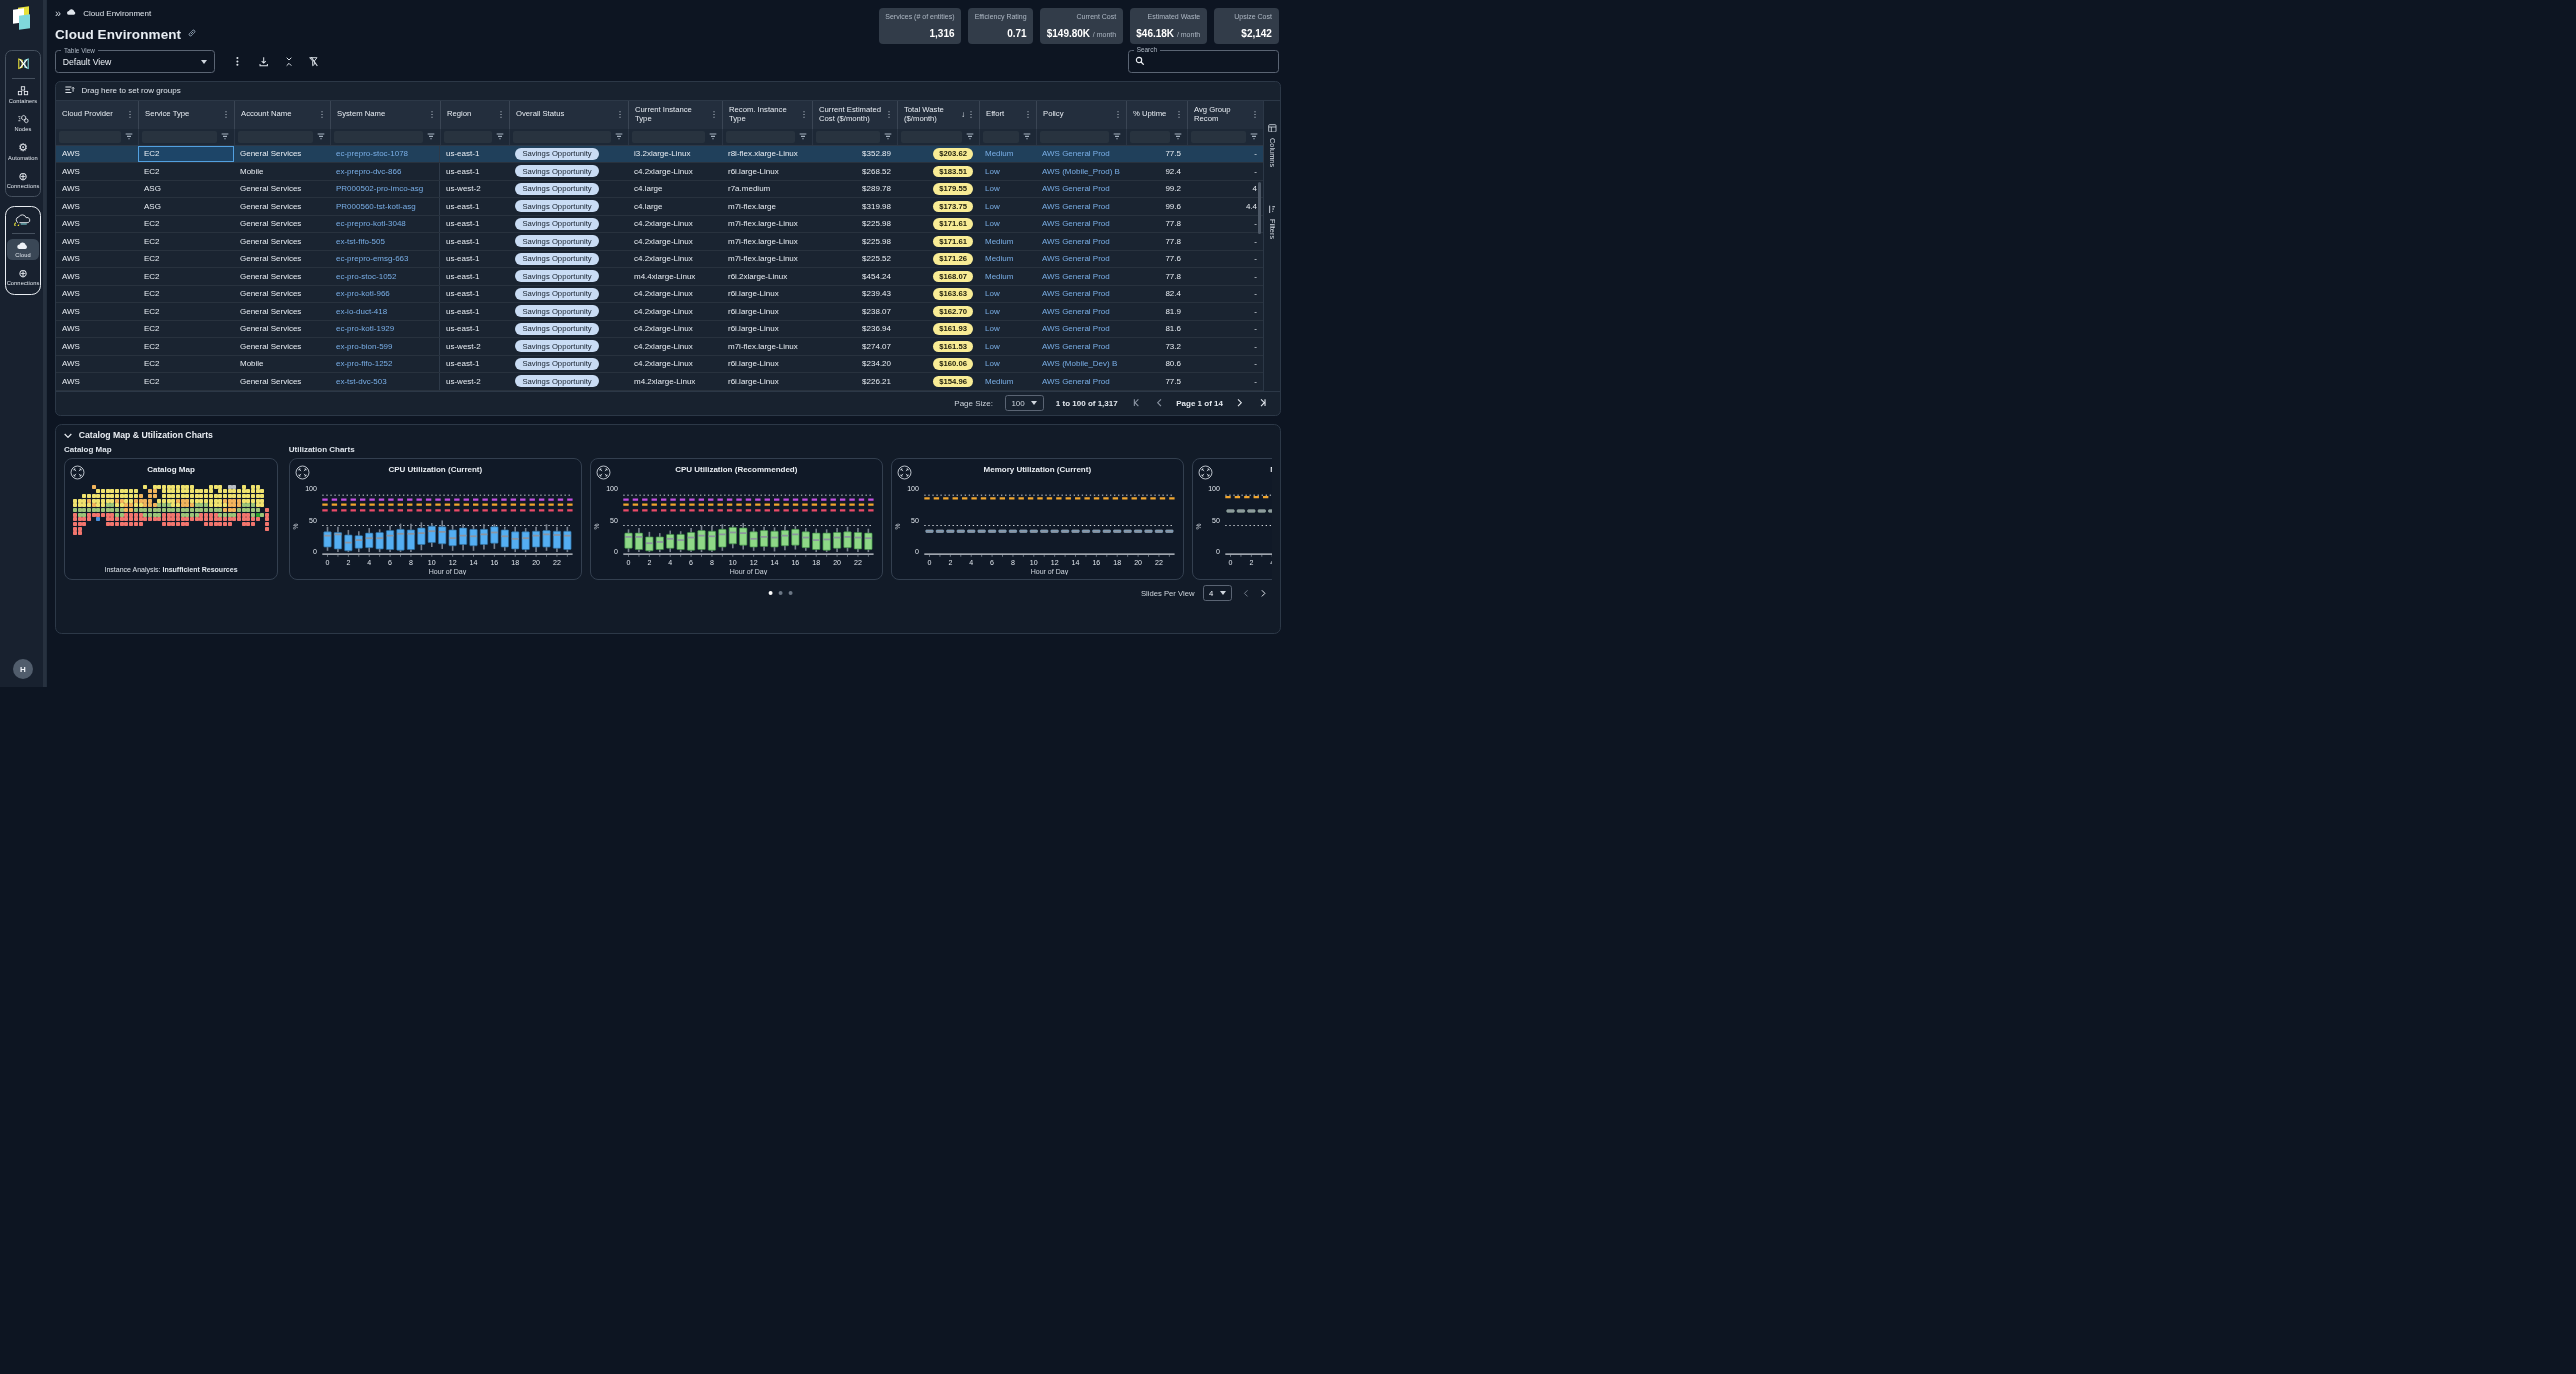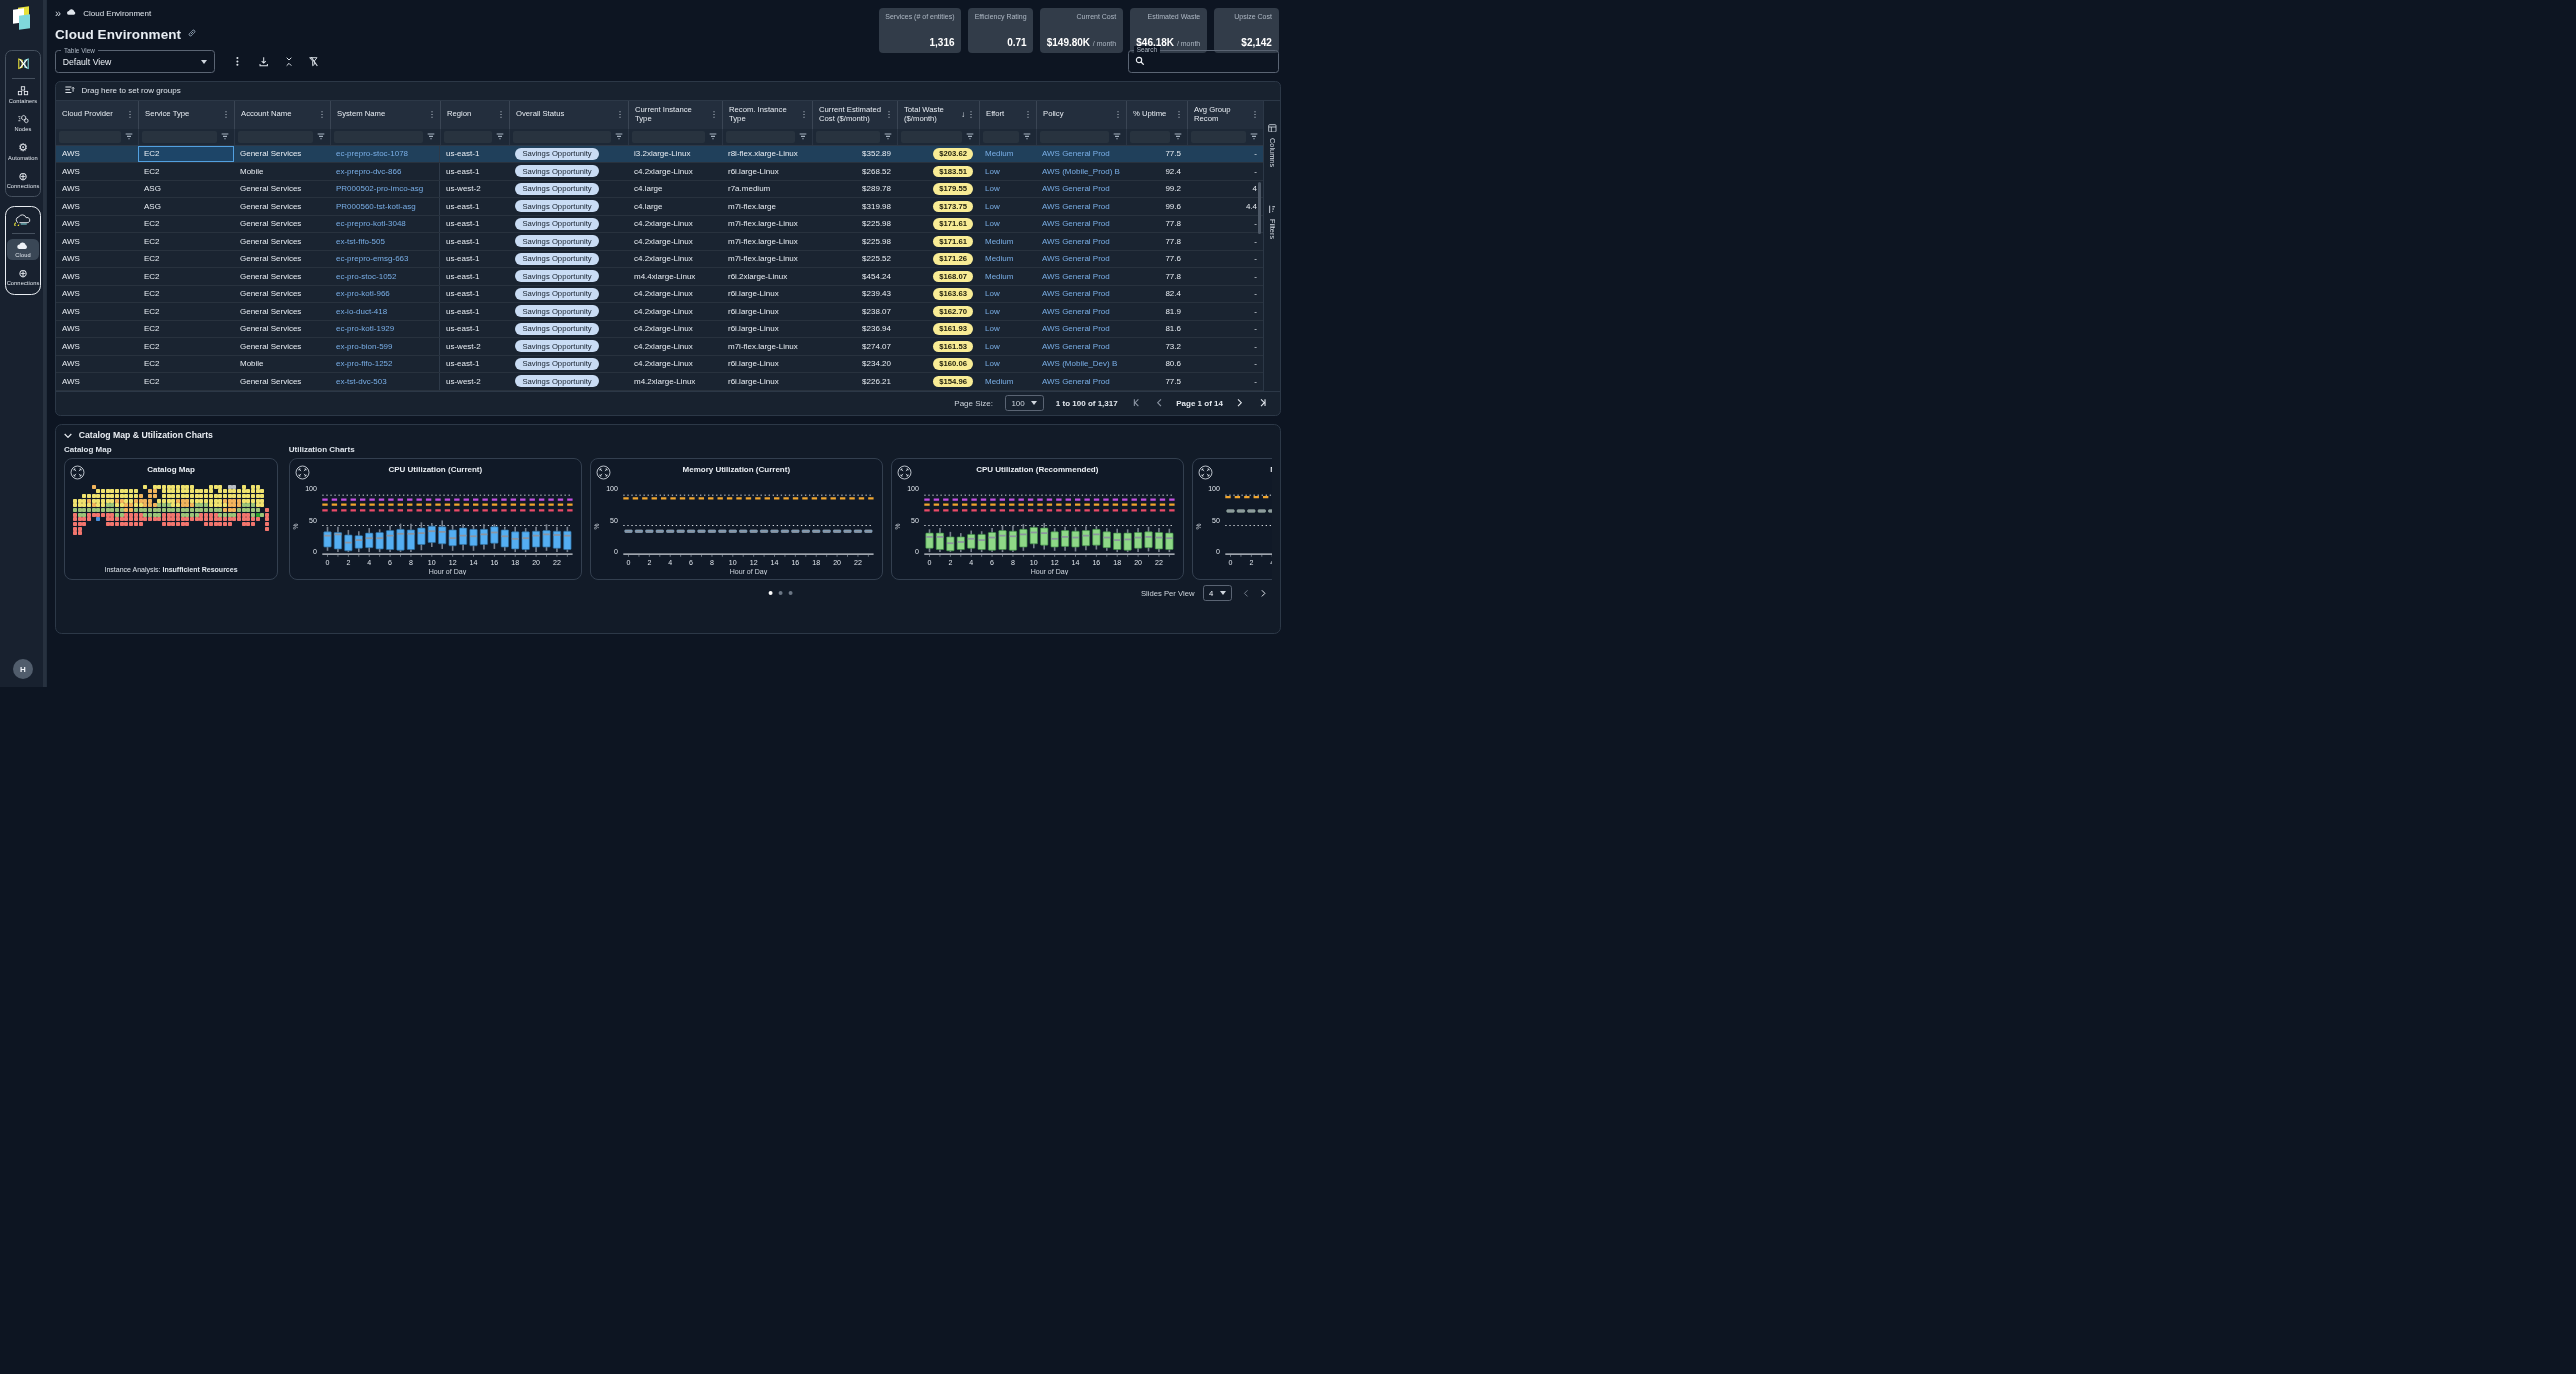--- a/index.html
+++ b/index.html
@@ -33,21 +33,21 @@
   .uni-ico{font-size:10.8px;line-height:10.8px;color:#eef2f7}
   .avatar{position:absolute;bottom:8px;left:50%;transform:translateX(-50%);width:20px;height:20px;border-radius:50%;background:#515d6c;color:#eef2f7;display:flex;align-items:center;justify-content:center;font-size:8px;font-weight:bold}
 
   
   .main{flex:1;padding:6.7px 6.7px 0 8px;position:relative;min-width:0}
   .breadcrumb{display:flex;align-items:center;gap:5.4px;color:#dfe5ec;font-size:8px;height:13.5px}
   .breadcrumb .expander{font-size:10.8px;color:#cfd6de;cursor:pointer;line-height:8px}
   .metrics{position:absolute;top:8px;right:9.4px;display:flex;gap:6.7px}
   .metric{background:var(--metric);border-radius:4px;padding:4.7px 6.7px 5.4px;min-width:65px;text-align:right}
   .metric .m-label{font-size:7px;color:#aeb8c4;white-space:nowrap}
-  .metric .m-value{font-size:10px;font-weight:bold;color:#fff;margin-top:17px;white-space:nowrap}
+  .metric .m-value{font-size:10px;font-weight:bold;color:#fff;margin-top:8px;white-space:nowrap}
   .metric .m-suffix{font-size:7px;color:#aeb8c4;font-weight:normal}
   .page-title-row{display:flex;align-items:center;gap:5.4px;margin-top:6.7px}
   .page-title{font-size:13.5px;font-weight:bold;letter-spacing:0.1px}
   .tabs{display:flex;gap:23px;margin-top:10.8px}
   .tab{font-size:8.7px;letter-spacing:0.3px;color:#b9c2cd;padding-bottom:5.4px;cursor:pointer;position:relative}
   .tab.active{color:var(--tabblue)}
   .tab.active:after{content:"";position:absolute;left:-2.7px;right:-2.7px;bottom:0;height:2.7px;border-radius:2px;background:var(--tabblue)}
   .toolbar{display:flex;align-items:center;margin-top:8px;height:24px;position:relative}
   .outlined{position:relative;border:0.7px solid #5a6473;border-radius:3.4px;background:transparent;height:23px;display:flex;align-items:center;padding:0 6.7px}
   .outlined .float-label{position:absolute;top:-4.7px;left:5.4px;font-size:6.4px;color:#aeb8c4;background:var(--bg);padding:0 2.7px}
@@ -1497,124 +1497,20 @@
                     <text x="234" y="148" fill="#cfd6de" font-size="10.5" text-anchor="middle">Hour of Day</text>
                   </svg></div>
               </div>
               <div class="chart-card">
                 <button class="expand-btn">
                   <svg width="15" height="15" viewBox="0 0 22 22">
                     <circle cx="11" cy="11" r="9.5" stroke="#dfe5ec" stroke-width="1.2" fill="none"></circle>
                     <path d="M9 9 L5.8 5.8 M5.8 5.8h2.4 M5.8 5.8v2.4 M13 9 L16.2 5.8 M16.2 5.8h-2.4 M16.2 5.8v2.4 M9 13 L5.8 16.2 M5.8 16.2h2.4 M5.8 16.2v-2.4 M13 13 L16.2 16.2 M16.2 16.2h-2.4 M16.2 16.2v-2.4" stroke="#dfe5ec" stroke-width="1.1" fill="none"></path>
                   </svg>
                 </button>
-                <div class="chart-title">Memory Utilization (Current)</div>
-                <div><svg width="292" height="101" viewBox="0 0 434 150" style="font-size:12.5px">
-                    <text x="12" y="78" fill="#cfd6de" font-size="10" text-anchor="middle" transform="rotate(-90 12 78)">%</text>
-                    <text x="40" y="119.5" fill="#dfe5ec" font-size="10.5" text-anchor="end">0</text>
-                    <text x="40" y="72.5" fill="#dfe5ec" font-size="10.5" text-anchor="end">50</text>
-                    <text x="40" y="25.5" fill="#dfe5ec" font-size="10.5" text-anchor="end">100</text>
-                    <line x1="48" y1="31.400000000000006" x2="420" y2="31.400000000000006" stroke="#dfe3e8" stroke-width="1.4" stroke-dasharray="2 4"></line>
-                    <line x1="48" y1="36.10000000000001" x2="420" y2="36.10000000000001" stroke="#f0a52e" stroke-width="3.4" stroke-dasharray="8 6"></line>
-                    <line x1="48" y1="76.52000000000001" x2="420" y2="76.52000000000001" stroke="#dfe3e8" stroke-width="1.4" stroke-dasharray="2 4"></line>
-                    <rect x="50.25" y="83.1" width="11" height="3.760000000000005" fill="#54aef2" stroke="#9aa3ad" stroke-width="1" rx="1"></rect>
-                    <rect x="50.75" y="83.68" width="10" height="2.6" fill="#8d949f"></rect>
-                    <rect x="65.75" y="83.1" width="11" height="3.760000000000005" fill="#54aef2" stroke="#9aa3ad" stroke-width="1" rx="1"></rect>
-                    <rect x="66.25" y="83.68" width="10" height="2.6" fill="#8d949f"></rect>
-                    <rect x="81.25" y="83.1" width="11" height="3.760000000000005" fill="#54aef2" stroke="#9aa3ad" stroke-width="1" rx="1"></rect>
-                    <rect x="81.75" y="83.68" width="10" height="2.6" fill="#8d949f"></rect>
-                    <rect x="96.75" y="83.1" width="11" height="3.760000000000005" fill="#54aef2" stroke="#9aa3ad" stroke-width="1" rx="1"></rect>
-                    <rect x="97.25" y="83.68" width="10" height="2.6" fill="#8d949f"></rect>
-                    <rect x="112.25" y="83.1" width="11" height="3.760000000000005" fill="#54aef2" stroke="#9aa3ad" stroke-width="1" rx="1"></rect>
-                    <rect x="112.75" y="83.68" width="10" height="2.6" fill="#8d949f"></rect>
-                    <rect x="127.75" y="83.1" width="11" height="3.760000000000005" fill="#54aef2" stroke="#9aa3ad" stroke-width="1" rx="1"></rect>
-                    <rect x="128.25" y="83.68" width="10" height="2.6" fill="#8d949f"></rect>
-                    <rect x="143.25" y="83.1" width="11" height="3.760000000000005" fill="#54aef2" stroke="#9aa3ad" stroke-width="1" rx="1"></rect>
-                    <rect x="143.75" y="83.68" width="10" height="2.6" fill="#8d949f"></rect>
-                    <rect x="158.75" y="83.1" width="11" height="3.760000000000005" fill="#54aef2" stroke="#9aa3ad" stroke-width="1" rx="1"></rect>
-                    <rect x="159.25" y="83.68" width="10" height="2.6" fill="#8d949f"></rect>
-                    <rect x="174.25" y="83.1" width="11" height="3.760000000000005" fill="#54aef2" stroke="#9aa3ad" stroke-width="1" rx="1"></rect>
-                    <rect x="174.75" y="83.68" width="10" height="2.6" fill="#8d949f"></rect>
-                    <rect x="189.75" y="83.1" width="11" height="3.760000000000005" fill="#54aef2" stroke="#9aa3ad" stroke-width="1" rx="1"></rect>
-                    <rect x="190.25" y="83.68" width="10" height="2.6" fill="#8d949f"></rect>
-                    <rect x="205.25" y="83.1" width="11" height="3.760000000000005" fill="#54aef2" stroke="#9aa3ad" stroke-width="1" rx="1"></rect>
-                    <rect x="205.75" y="83.68" width="10" height="2.6" fill="#8d949f"></rect>
-                    <rect x="220.75" y="83.1" width="11" height="3.760000000000005" fill="#54aef2" stroke="#9aa3ad" stroke-width="1" rx="1"></rect>
-                    <rect x="221.25" y="83.68" width="10" height="2.6" fill="#8d949f"></rect>
-                    <rect x="236.25" y="83.1" width="11" height="3.760000000000005" fill="#54aef2" stroke="#9aa3ad" stroke-width="1" rx="1"></rect>
-                    <rect x="236.75" y="83.68" width="10" height="2.6" fill="#8d949f"></rect>
-                    <rect x="251.75" y="83.1" width="11" height="3.760000000000005" fill="#54aef2" stroke="#9aa3ad" stroke-width="1" rx="1"></rect>
-                    <rect x="252.25" y="83.68" width="10" height="2.6" fill="#8d949f"></rect>
-                    <rect x="267.25" y="83.1" width="11" height="3.760000000000005" fill="#54aef2" stroke="#9aa3ad" stroke-width="1" rx="1"></rect>
-                    <rect x="267.75" y="83.68" width="10" height="2.6" fill="#8d949f"></rect>
-                    <rect x="282.75" y="83.1" width="11" height="3.760000000000005" fill="#54aef2" stroke="#9aa3ad" stroke-width="1" rx="1"></rect>
-                    <rect x="283.25" y="83.68" width="10" height="2.6" fill="#8d949f"></rect>
-                    <rect x="298.25" y="83.1" width="11" height="3.760000000000005" fill="#54aef2" stroke="#9aa3ad" stroke-width="1" rx="1"></rect>
-                    <rect x="298.75" y="83.68" width="10" height="2.6" fill="#8d949f"></rect>
-                    <rect x="313.75" y="83.1" width="11" height="3.760000000000005" fill="#54aef2" stroke="#9aa3ad" stroke-width="1" rx="1"></rect>
-                    <rect x="314.25" y="83.68" width="10" height="2.6" fill="#8d949f"></rect>
-                    <rect x="329.25" y="83.1" width="11" height="3.760000000000005" fill="#54aef2" stroke="#9aa3ad" stroke-width="1" rx="1"></rect>
-                    <rect x="329.75" y="83.68" width="10" height="2.6" fill="#8d949f"></rect>
-                    <rect x="344.75" y="83.1" width="11" height="3.760000000000005" fill="#54aef2" stroke="#9aa3ad" stroke-width="1" rx="1"></rect>
-                    <rect x="345.25" y="83.68" width="10" height="2.6" fill="#8d949f"></rect>
-                    <rect x="360.25" y="83.1" width="11" height="3.760000000000005" fill="#54aef2" stroke="#9aa3ad" stroke-width="1" rx="1"></rect>
-                    <rect x="360.75" y="83.68" width="10" height="2.6" fill="#8d949f"></rect>
-                    <rect x="375.75" y="83.1" width="11" height="3.760000000000005" fill="#54aef2" stroke="#9aa3ad" stroke-width="1" rx="1"></rect>
-                    <rect x="376.25" y="83.68" width="10" height="2.6" fill="#8d949f"></rect>
-                    <rect x="391.25" y="83.1" width="11" height="3.760000000000005" fill="#54aef2" stroke="#9aa3ad" stroke-width="1" rx="1"></rect>
-                    <rect x="391.75" y="83.68" width="10" height="2.6" fill="#8d949f"></rect>
-                    <rect x="406.75" y="83.1" width="11" height="3.760000000000005" fill="#54aef2" stroke="#9aa3ad" stroke-width="1" rx="1"></rect>
-                    <rect x="407.25" y="83.68" width="10" height="2.6" fill="#8d949f"></rect>
-                    <line x1="48" y1="119" x2="420" y2="119" stroke="#cfd5dc" stroke-width="1.6"></line>
-                    <line x1="55.75" y1="119" x2="55.75" y2="123" stroke="#9aa3ad" stroke-width="1"></line>
-                    <line x1="71.25" y1="119" x2="71.25" y2="123" stroke="#9aa3ad" stroke-width="1"></line>
-                    <line x1="86.75" y1="119" x2="86.75" y2="123" stroke="#9aa3ad" stroke-width="1"></line>
-                    <line x1="102.25" y1="119" x2="102.25" y2="123" stroke="#9aa3ad" stroke-width="1"></line>
-                    <line x1="117.75" y1="119" x2="117.75" y2="123" stroke="#9aa3ad" stroke-width="1"></line>
-                    <line x1="133.25" y1="119" x2="133.25" y2="123" stroke="#9aa3ad" stroke-width="1"></line>
-                    <line x1="148.75" y1="119" x2="148.75" y2="123" stroke="#9aa3ad" stroke-width="1"></line>
-                    <line x1="164.25" y1="119" x2="164.25" y2="123" stroke="#9aa3ad" stroke-width="1"></line>
-                    <line x1="179.75" y1="119" x2="179.75" y2="123" stroke="#9aa3ad" stroke-width="1"></line>
-                    <line x1="195.25" y1="119" x2="195.25" y2="123" stroke="#9aa3ad" stroke-width="1"></line>
-                    <line x1="210.75" y1="119" x2="210.75" y2="123" stroke="#9aa3ad" stroke-width="1"></line>
-                    <line x1="226.25" y1="119" x2="226.25" y2="123" stroke="#9aa3ad" stroke-width="1"></line>
-                    <line x1="241.75" y1="119" x2="241.75" y2="123" stroke="#9aa3ad" stroke-width="1"></line>
-                    <line x1="257.25" y1="119" x2="257.25" y2="123" stroke="#9aa3ad" stroke-width="1"></line>
-                    <line x1="272.75" y1="119" x2="272.75" y2="123" stroke="#9aa3ad" stroke-width="1"></line>
-                    <line x1="288.25" y1="119" x2="288.25" y2="123" stroke="#9aa3ad" stroke-width="1"></line>
-                    <line x1="303.75" y1="119" x2="303.75" y2="123" stroke="#9aa3ad" stroke-width="1"></line>
-                    <line x1="319.25" y1="119" x2="319.25" y2="123" stroke="#9aa3ad" stroke-width="1"></line>
-                    <line x1="334.75" y1="119" x2="334.75" y2="123" stroke="#9aa3ad" stroke-width="1"></line>
-                    <line x1="350.25" y1="119" x2="350.25" y2="123" stroke="#9aa3ad" stroke-width="1"></line>
-                    <line x1="365.75" y1="119" x2="365.75" y2="123" stroke="#9aa3ad" stroke-width="1"></line>
-                    <line x1="381.25" y1="119" x2="381.25" y2="123" stroke="#9aa3ad" stroke-width="1"></line>
-                    <line x1="396.75" y1="119" x2="396.75" y2="123" stroke="#9aa3ad" stroke-width="1"></line>
-                    <line x1="412.25" y1="119" x2="412.25" y2="123" stroke="#9aa3ad" stroke-width="1"></line>
-                    <text x="55.75" y="135" fill="#dfe5ec" font-size="10.5" text-anchor="middle">0</text>
-                    <text x="86.75" y="135" fill="#dfe5ec" font-size="10.5" text-anchor="middle">2</text>
-                    <text x="117.75" y="135" fill="#dfe5ec" font-size="10.5" text-anchor="middle">4</text>
-                    <text x="148.75" y="135" fill="#dfe5ec" font-size="10.5" text-anchor="middle">6</text>
-                    <text x="179.75" y="135" fill="#dfe5ec" font-size="10.5" text-anchor="middle">8</text>
-                    <text x="210.75" y="135" fill="#dfe5ec" font-size="10.5" text-anchor="middle">10</text>
-                    <text x="241.75" y="135" fill="#dfe5ec" font-size="10.5" text-anchor="middle">12</text>
-                    <text x="272.75" y="135" fill="#dfe5ec" font-size="10.5" text-anchor="middle">14</text>
-                    <text x="303.75" y="135" fill="#dfe5ec" font-size="10.5" text-anchor="middle">16</text>
-                    <text x="334.75" y="135" fill="#dfe5ec" font-size="10.5" text-anchor="middle">18</text>
-                    <text x="365.75" y="135" fill="#dfe5ec" font-size="10.5" text-anchor="middle">20</text>
-                    <text x="396.75" y="135" fill="#dfe5ec" font-size="10.5" text-anchor="middle">22</text>
-                    <text x="234" y="148" fill="#cfd6de" font-size="10.5" text-anchor="middle">Hour of Day</text>
-                  </svg></div>
-              </div>
-              <div class="chart-card">
-                <button class="expand-btn">
-                  <svg width="15" height="15" viewBox="0 0 22 22">
-                    <circle cx="11" cy="11" r="9.5" stroke="#dfe5ec" stroke-width="1.2" fill="none"></circle>
-                    <path d="M9 9 L5.8 5.8 M5.8 5.8h2.4 M5.8 5.8v2.4 M13 9 L16.2 5.8 M16.2 5.8h-2.4 M16.2 5.8v2.4 M9 13 L5.8 16.2 M5.8 16.2h2.4 M5.8 16.2v-2.4 M13 13 L16.2 16.2 M16.2 16.2h-2.4 M16.2 16.2v-2.4" stroke="#dfe5ec" stroke-width="1.1" fill="none"></path>
-                  </svg>
-                </button>
                 <div class="chart-title">CPU Utilization (Recommended)</div>
                 <div><svg width="292" height="101" viewBox="0 0 434 150" style="font-size:12.5px">
                     <text x="12" y="78" fill="#cfd6de" font-size="10" text-anchor="middle" transform="rotate(-90 12 78)">%</text>
                     <text x="40" y="119.5" fill="#dfe5ec" font-size="10.5" text-anchor="end">0</text>
                     <text x="40" y="72.5" fill="#dfe5ec" font-size="10.5" text-anchor="end">50</text>
                     <text x="40" y="25.5" fill="#dfe5ec" font-size="10.5" text-anchor="end">100</text>
                     <line x1="48" y1="31.400000000000006" x2="420" y2="31.400000000000006" stroke="#dfe3e8" stroke-width="1.4" stroke-dasharray="2 4"></line>
                     <line x1="48" y1="37.980000000000004" x2="420" y2="37.980000000000004" stroke="#c44fe2" stroke-width="3.4" stroke-dasharray="8 6"></line>
                     <line x1="48" y1="45.5" x2="420" y2="45.5" stroke="#f0a52e" stroke-width="3.4" stroke-dasharray="8 6"></line>
                     <line x1="48" y1="53.96" x2="420" y2="53.96" stroke="#ea4b68" stroke-width="3.4" stroke-dasharray="8 6"></line>
@@ -1731,20 +1627,124 @@
                     <text x="234" y="148" fill="#cfd6de" font-size="10.5" text-anchor="middle">Hour of Day</text>
                   </svg></div>
               </div>
               <div class="chart-card">
                 <button class="expand-btn">
                   <svg width="15" height="15" viewBox="0 0 22 22">
                     <circle cx="11" cy="11" r="9.5" stroke="#dfe5ec" stroke-width="1.2" fill="none"></circle>
                     <path d="M9 9 L5.8 5.8 M5.8 5.8h2.4 M5.8 5.8v2.4 M13 9 L16.2 5.8 M16.2 5.8h-2.4 M16.2 5.8v2.4 M9 13 L5.8 16.2 M5.8 16.2h2.4 M5.8 16.2v-2.4 M13 13 L16.2 16.2 M16.2 16.2h-2.4 M16.2 16.2v-2.4" stroke="#dfe5ec" stroke-width="1.1" fill="none"></path>
                   </svg>
                 </button>
+                <div class="chart-title">Memory Utilization (Current)</div>
+                <div><svg width="292" height="101" viewBox="0 0 434 150" style="font-size:12.5px">
+                    <text x="12" y="78" fill="#cfd6de" font-size="10" text-anchor="middle" transform="rotate(-90 12 78)">%</text>
+                    <text x="40" y="119.5" fill="#dfe5ec" font-size="10.5" text-anchor="end">0</text>
+                    <text x="40" y="72.5" fill="#dfe5ec" font-size="10.5" text-anchor="end">50</text>
+                    <text x="40" y="25.5" fill="#dfe5ec" font-size="10.5" text-anchor="end">100</text>
+                    <line x1="48" y1="31.400000000000006" x2="420" y2="31.400000000000006" stroke="#dfe3e8" stroke-width="1.4" stroke-dasharray="2 4"></line>
+                    <line x1="48" y1="36.10000000000001" x2="420" y2="36.10000000000001" stroke="#f0a52e" stroke-width="3.4" stroke-dasharray="8 6"></line>
+                    <line x1="48" y1="76.52000000000001" x2="420" y2="76.52000000000001" stroke="#dfe3e8" stroke-width="1.4" stroke-dasharray="2 4"></line>
+                    <rect x="50.25" y="83.1" width="11" height="3.760000000000005" fill="#54aef2" stroke="#9aa3ad" stroke-width="1" rx="1"></rect>
+                    <rect x="50.75" y="83.68" width="10" height="2.6" fill="#8d949f"></rect>
+                    <rect x="65.75" y="83.1" width="11" height="3.760000000000005" fill="#54aef2" stroke="#9aa3ad" stroke-width="1" rx="1"></rect>
+                    <rect x="66.25" y="83.68" width="10" height="2.6" fill="#8d949f"></rect>
+                    <rect x="81.25" y="83.1" width="11" height="3.760000000000005" fill="#54aef2" stroke="#9aa3ad" stroke-width="1" rx="1"></rect>
+                    <rect x="81.75" y="83.68" width="10" height="2.6" fill="#8d949f"></rect>
+                    <rect x="96.75" y="83.1" width="11" height="3.760000000000005" fill="#54aef2" stroke="#9aa3ad" stroke-width="1" rx="1"></rect>
+                    <rect x="97.25" y="83.68" width="10" height="2.6" fill="#8d949f"></rect>
+                    <rect x="112.25" y="83.1" width="11" height="3.760000000000005" fill="#54aef2" stroke="#9aa3ad" stroke-width="1" rx="1"></rect>
+                    <rect x="112.75" y="83.68" width="10" height="2.6" fill="#8d949f"></rect>
+                    <rect x="127.75" y="83.1" width="11" height="3.760000000000005" fill="#54aef2" stroke="#9aa3ad" stroke-width="1" rx="1"></rect>
+                    <rect x="128.25" y="83.68" width="10" height="2.6" fill="#8d949f"></rect>
+                    <rect x="143.25" y="83.1" width="11" height="3.760000000000005" fill="#54aef2" stroke="#9aa3ad" stroke-width="1" rx="1"></rect>
+                    <rect x="143.75" y="83.68" width="10" height="2.6" fill="#8d949f"></rect>
+                    <rect x="158.75" y="83.1" width="11" height="3.760000000000005" fill="#54aef2" stroke="#9aa3ad" stroke-width="1" rx="1"></rect>
+                    <rect x="159.25" y="83.68" width="10" height="2.6" fill="#8d949f"></rect>
+                    <rect x="174.25" y="83.1" width="11" height="3.760000000000005" fill="#54aef2" stroke="#9aa3ad" stroke-width="1" rx="1"></rect>
+                    <rect x="174.75" y="83.68" width="10" height="2.6" fill="#8d949f"></rect>
+                    <rect x="189.75" y="83.1" width="11" height="3.760000000000005" fill="#54aef2" stroke="#9aa3ad" stroke-width="1" rx="1"></rect>
+                    <rect x="190.25" y="83.68" width="10" height="2.6" fill="#8d949f"></rect>
+                    <rect x="205.25" y="83.1" width="11" height="3.760000000000005" fill="#54aef2" stroke="#9aa3ad" stroke-width="1" rx="1"></rect>
+                    <rect x="205.75" y="83.68" width="10" height="2.6" fill="#8d949f"></rect>
+                    <rect x="220.75" y="83.1" width="11" height="3.760000000000005" fill="#54aef2" stroke="#9aa3ad" stroke-width="1" rx="1"></rect>
+                    <rect x="221.25" y="83.68" width="10" height="2.6" fill="#8d949f"></rect>
+                    <rect x="236.25" y="83.1" width="11" height="3.760000000000005" fill="#54aef2" stroke="#9aa3ad" stroke-width="1" rx="1"></rect>
+                    <rect x="236.75" y="83.68" width="10" height="2.6" fill="#8d949f"></rect>
+                    <rect x="251.75" y="83.1" width="11" height="3.760000000000005" fill="#54aef2" stroke="#9aa3ad" stroke-width="1" rx="1"></rect>
+                    <rect x="252.25" y="83.68" width="10" height="2.6" fill="#8d949f"></rect>
+                    <rect x="267.25" y="83.1" width="11" height="3.760000000000005" fill="#54aef2" stroke="#9aa3ad" stroke-width="1" rx="1"></rect>
+                    <rect x="267.75" y="83.68" width="10" height="2.6" fill="#8d949f"></rect>
+                    <rect x="282.75" y="83.1" width="11" height="3.760000000000005" fill="#54aef2" stroke="#9aa3ad" stroke-width="1" rx="1"></rect>
+                    <rect x="283.25" y="83.68" width="10" height="2.6" fill="#8d949f"></rect>
+                    <rect x="298.25" y="83.1" width="11" height="3.760000000000005" fill="#54aef2" stroke="#9aa3ad" stroke-width="1" rx="1"></rect>
+                    <rect x="298.75" y="83.68" width="10" height="2.6" fill="#8d949f"></rect>
+                    <rect x="313.75" y="83.1" width="11" height="3.760000000000005" fill="#54aef2" stroke="#9aa3ad" stroke-width="1" rx="1"></rect>
+                    <rect x="314.25" y="83.68" width="10" height="2.6" fill="#8d949f"></rect>
+                    <rect x="329.25" y="83.1" width="11" height="3.760000000000005" fill="#54aef2" stroke="#9aa3ad" stroke-width="1" rx="1"></rect>
+                    <rect x="329.75" y="83.68" width="10" height="2.6" fill="#8d949f"></rect>
+                    <rect x="344.75" y="83.1" width="11" height="3.760000000000005" fill="#54aef2" stroke="#9aa3ad" stroke-width="1" rx="1"></rect>
+                    <rect x="345.25" y="83.68" width="10" height="2.6" fill="#8d949f"></rect>
+                    <rect x="360.25" y="83.1" width="11" height="3.760000000000005" fill="#54aef2" stroke="#9aa3ad" stroke-width="1" rx="1"></rect>
+                    <rect x="360.75" y="83.68" width="10" height="2.6" fill="#8d949f"></rect>
+                    <rect x="375.75" y="83.1" width="11" height="3.760000000000005" fill="#54aef2" stroke="#9aa3ad" stroke-width="1" rx="1"></rect>
+                    <rect x="376.25" y="83.68" width="10" height="2.6" fill="#8d949f"></rect>
+                    <rect x="391.25" y="83.1" width="11" height="3.760000000000005" fill="#54aef2" stroke="#9aa3ad" stroke-width="1" rx="1"></rect>
+                    <rect x="391.75" y="83.68" width="10" height="2.6" fill="#8d949f"></rect>
+                    <rect x="406.75" y="83.1" width="11" height="3.760000000000005" fill="#54aef2" stroke="#9aa3ad" stroke-width="1" rx="1"></rect>
+                    <rect x="407.25" y="83.68" width="10" height="2.6" fill="#8d949f"></rect>
+                    <line x1="48" y1="119" x2="420" y2="119" stroke="#cfd5dc" stroke-width="1.6"></line>
+                    <line x1="55.75" y1="119" x2="55.75" y2="123" stroke="#9aa3ad" stroke-width="1"></line>
+                    <line x1="71.25" y1="119" x2="71.25" y2="123" stroke="#9aa3ad" stroke-width="1"></line>
+                    <line x1="86.75" y1="119" x2="86.75" y2="123" stroke="#9aa3ad" stroke-width="1"></line>
+                    <line x1="102.25" y1="119" x2="102.25" y2="123" stroke="#9aa3ad" stroke-width="1"></line>
+                    <line x1="117.75" y1="119" x2="117.75" y2="123" stroke="#9aa3ad" stroke-width="1"></line>
+                    <line x1="133.25" y1="119" x2="133.25" y2="123" stroke="#9aa3ad" stroke-width="1"></line>
+                    <line x1="148.75" y1="119" x2="148.75" y2="123" stroke="#9aa3ad" stroke-width="1"></line>
+                    <line x1="164.25" y1="119" x2="164.25" y2="123" stroke="#9aa3ad" stroke-width="1"></line>
+                    <line x1="179.75" y1="119" x2="179.75" y2="123" stroke="#9aa3ad" stroke-width="1"></line>
+                    <line x1="195.25" y1="119" x2="195.25" y2="123" stroke="#9aa3ad" stroke-width="1"></line>
+                    <line x1="210.75" y1="119" x2="210.75" y2="123" stroke="#9aa3ad" stroke-width="1"></line>
+                    <line x1="226.25" y1="119" x2="226.25" y2="123" stroke="#9aa3ad" stroke-width="1"></line>
+                    <line x1="241.75" y1="119" x2="241.75" y2="123" stroke="#9aa3ad" stroke-width="1"></line>
+                    <line x1="257.25" y1="119" x2="257.25" y2="123" stroke="#9aa3ad" stroke-width="1"></line>
+                    <line x1="272.75" y1="119" x2="272.75" y2="123" stroke="#9aa3ad" stroke-width="1"></line>
+                    <line x1="288.25" y1="119" x2="288.25" y2="123" stroke="#9aa3ad" stroke-width="1"></line>
+                    <line x1="303.75" y1="119" x2="303.75" y2="123" stroke="#9aa3ad" stroke-width="1"></line>
+                    <line x1="319.25" y1="119" x2="319.25" y2="123" stroke="#9aa3ad" stroke-width="1"></line>
+                    <line x1="334.75" y1="119" x2="334.75" y2="123" stroke="#9aa3ad" stroke-width="1"></line>
+                    <line x1="350.25" y1="119" x2="350.25" y2="123" stroke="#9aa3ad" stroke-width="1"></line>
+                    <line x1="365.75" y1="119" x2="365.75" y2="123" stroke="#9aa3ad" stroke-width="1"></line>
+                    <line x1="381.25" y1="119" x2="381.25" y2="123" stroke="#9aa3ad" stroke-width="1"></line>
+                    <line x1="396.75" y1="119" x2="396.75" y2="123" stroke="#9aa3ad" stroke-width="1"></line>
+                    <line x1="412.25" y1="119" x2="412.25" y2="123" stroke="#9aa3ad" stroke-width="1"></line>
+                    <text x="55.75" y="135" fill="#dfe5ec" font-size="10.5" text-anchor="middle">0</text>
+                    <text x="86.75" y="135" fill="#dfe5ec" font-size="10.5" text-anchor="middle">2</text>
+                    <text x="117.75" y="135" fill="#dfe5ec" font-size="10.5" text-anchor="middle">4</text>
+                    <text x="148.75" y="135" fill="#dfe5ec" font-size="10.5" text-anchor="middle">6</text>
+                    <text x="179.75" y="135" fill="#dfe5ec" font-size="10.5" text-anchor="middle">8</text>
+                    <text x="210.75" y="135" fill="#dfe5ec" font-size="10.5" text-anchor="middle">10</text>
+                    <text x="241.75" y="135" fill="#dfe5ec" font-size="10.5" text-anchor="middle">12</text>
+                    <text x="272.75" y="135" fill="#dfe5ec" font-size="10.5" text-anchor="middle">14</text>
+                    <text x="303.75" y="135" fill="#dfe5ec" font-size="10.5" text-anchor="middle">16</text>
+                    <text x="334.75" y="135" fill="#dfe5ec" font-size="10.5" text-anchor="middle">18</text>
+                    <text x="365.75" y="135" fill="#dfe5ec" font-size="10.5" text-anchor="middle">20</text>
+                    <text x="396.75" y="135" fill="#dfe5ec" font-size="10.5" text-anchor="middle">22</text>
+                    <text x="234" y="148" fill="#cfd6de" font-size="10.5" text-anchor="middle">Hour of Day</text>
+                  </svg></div>
+              </div>
+              <div class="chart-card">
+                <button class="expand-btn">
+                  <svg width="15" height="15" viewBox="0 0 22 22">
+                    <circle cx="11" cy="11" r="9.5" stroke="#dfe5ec" stroke-width="1.2" fill="none"></circle>
+                    <path d="M9 9 L5.8 5.8 M5.8 5.8h2.4 M5.8 5.8v2.4 M13 9 L16.2 5.8 M16.2 5.8h-2.4 M16.2 5.8v2.4 M9 13 L5.8 16.2 M5.8 16.2h2.4 M5.8 16.2v-2.4 M13 13 L16.2 16.2 M16.2 16.2h-2.4 M16.2 16.2v-2.4" stroke="#dfe5ec" stroke-width="1.1" fill="none"></path>
+                  </svg>
+                </button>
                 <div class="chart-title">Memory Utilization (Recommended)</div>
                 <div><svg width="292" height="101" viewBox="0 0 434 150" style="font-size:12.5px">
                     <text x="12" y="78" fill="#cfd6de" font-size="10" text-anchor="middle" transform="rotate(-90 12 78)">%</text>
                     <text x="40" y="119.5" fill="#dfe5ec" font-size="10.5" text-anchor="end">0</text>
                     <text x="40" y="72.5" fill="#dfe5ec" font-size="10.5" text-anchor="end">50</text>
                     <text x="40" y="25.5" fill="#dfe5ec" font-size="10.5" text-anchor="end">100</text>
                     <line x1="48" y1="31.400000000000006" x2="420" y2="31.400000000000006" stroke="#dfe3e8" stroke-width="1.4" stroke-dasharray="2 4"></line>
                     <line x1="48" y1="34.22" x2="420" y2="34.22" stroke="#f0a52e" stroke-width="3.4" stroke-dasharray="8 6"></line>
                     <line x1="48" y1="76.52000000000001" x2="420" y2="76.52000000000001" stroke="#dfe3e8" stroke-width="1.4" stroke-dasharray="2 4"></line>
                     <rect x="50.25" y="53.02" width="11" height="3.759999999999998" fill="#8ed887" stroke="#9aa3ad" stroke-width="1" rx="1"></rect>

